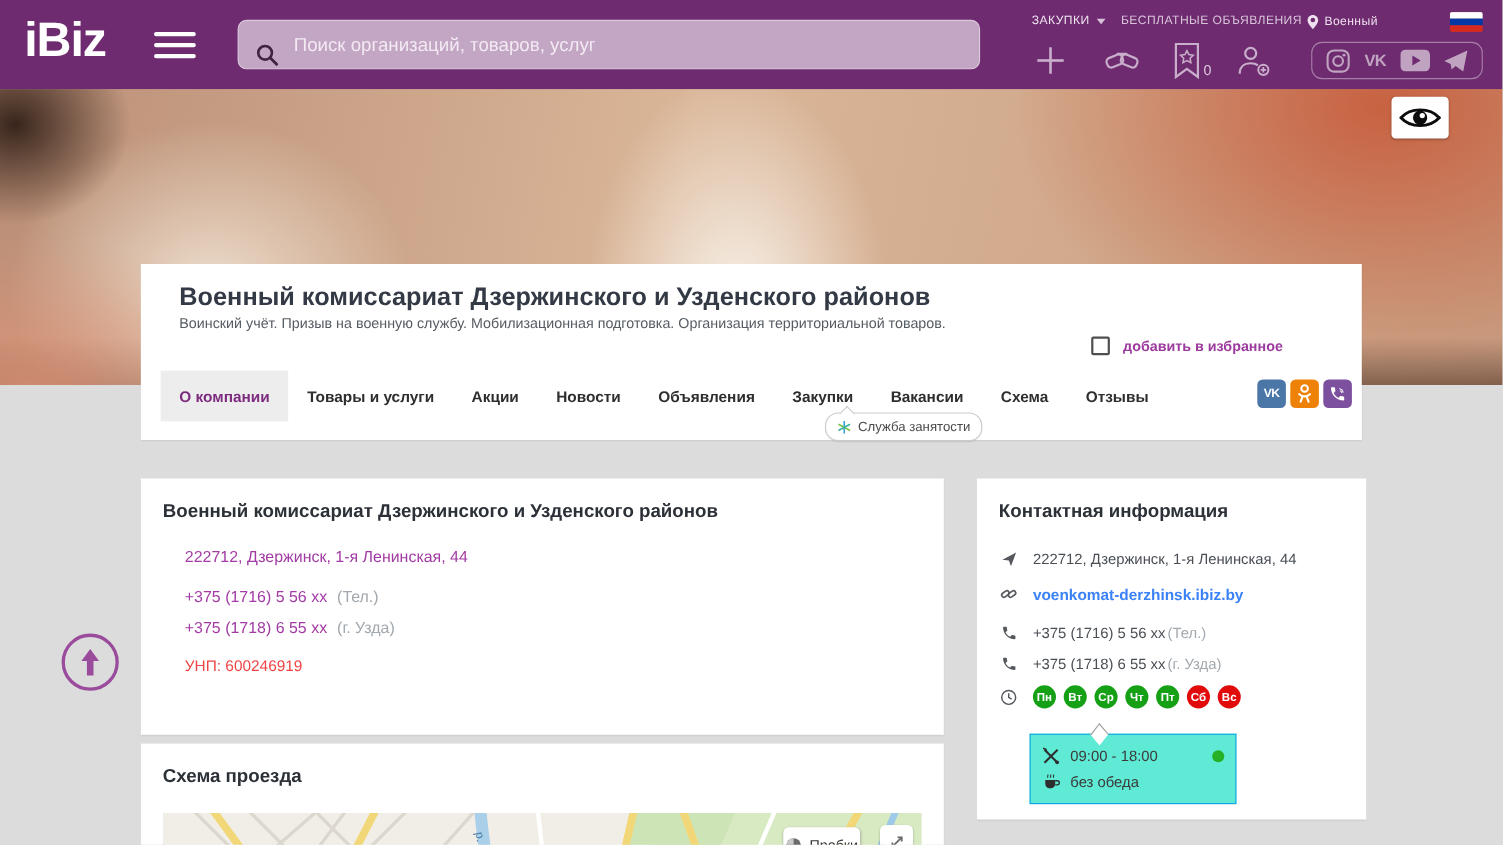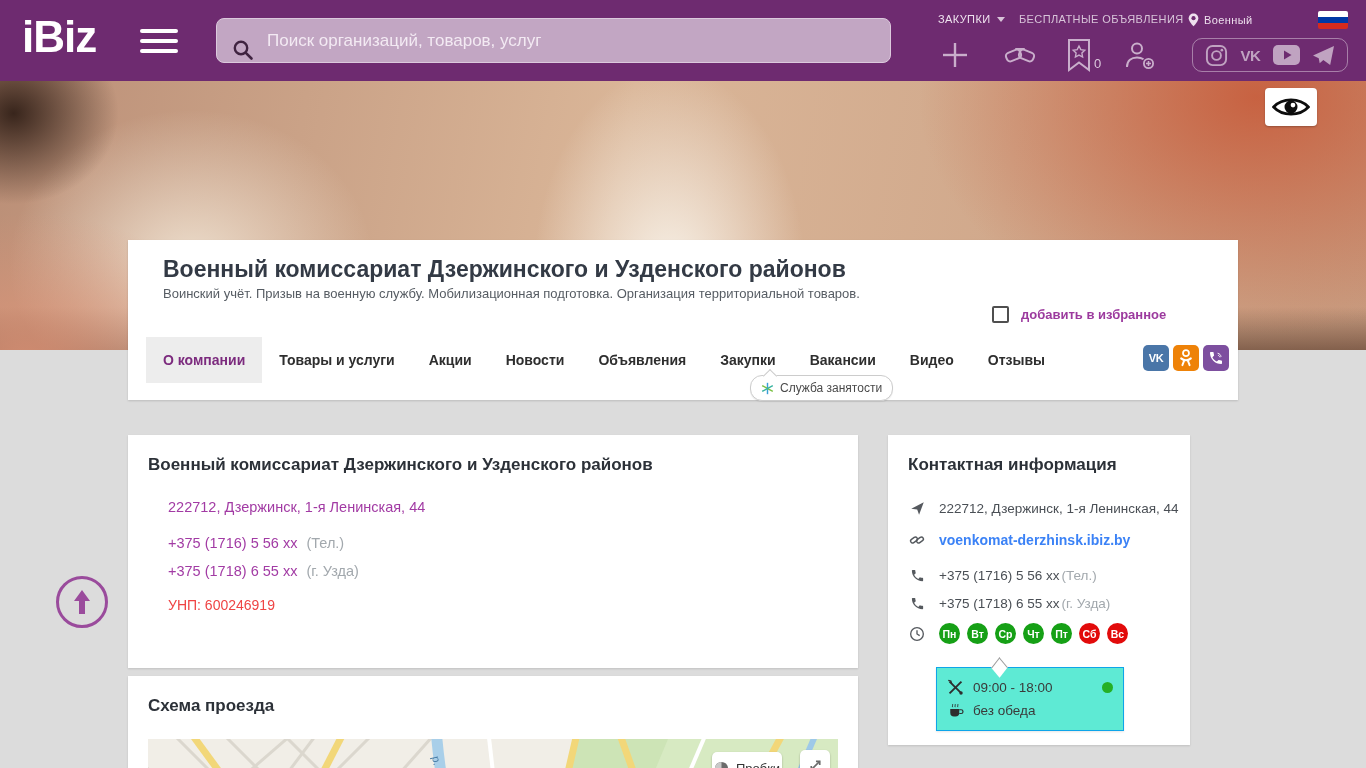--- a/index.html
+++ b/index.html
@@ -61,21 +61,21 @@
 
   .soc-trio { position:absolute; left:1015px; top:105px; display:flex; gap:4px; }
   .soc-sq { width:26px; height:26px; border-radius:5px; display:flex; align-items:center; justify-content:center; cursor:pointer; }
   .soc-vk { background:#4a76a8; } .soc-ok { background:#ee8208; } .soc-viber { background:#7d4f9f; }
   .soc-vk span { color:#fff; font-size:11px; font-weight:bold; letter-spacing:-.5px; }
 
   
   .card { position:absolute; background:#fff; box-shadow:0 1px 2px rgba(0,0,0,.13); }
   .card-info { left:128px; top:435px; width:730px; height:233px; }
   .card-map { left:128px; top:676px; width:730px; height:460px; }
-  .card-contact { left:888px; top:435px; width:302px; height:310px; }
+  .card-contact { left:888px; top:435px; width:354px; height:310px; }
   .card h2 { position:absolute; left:20px; top:20px; font-size:17px; font-weight:bold; color:#2c3138; }
 
   .addr-link { position:absolute; left:40px; top:64px; font-size:14.5px; color:#a23ba4; text-decoration:none; cursor:pointer; }
   .phone-line { position:absolute; left:40px; font-size:14.5px; }
   .phone-line .num { color:#a23ba4; }
   .phone-line .note { color:#a2a8ad; margin-left:5px; }
   .p1 { top:100px; } .p2 { top:128px; }
   .unp { position:absolute; left:40px; top:162px; font-size:14px; color:#ef4444; }
 
   .c-row { position:absolute; left:20px; display:flex; align-items:center; gap:13px; font-size:13.5px; color:#4a4f55; }
@@ -201,21 +201,21 @@
   </div>
 
   <nav class="tabs">
     <a class="tab active">О компании</a>
     <a class="tab">Товары и услуги</a>
     <a class="tab">Акции</a>
     <a class="tab">Новости</a>
     <a class="tab">Объявления</a>
     <a class="tab">Закупки</a>
     <a class="tab">Вакансии</a>
-    <a class="tab">Видео</a>
+    <a class="tab">Схема</a>
     <a class="tab">Отзывы</a>
   </nav>
 
   <div class="tag-bubble">
     <svg width="13" height="13" viewBox="0 0 16 16">
       <line x1="8" y1="1" x2="8" y2="15" stroke="#3aa0d8" stroke-width="1.8"></line>
       <line x1="1.5" y1="4.5" x2="14.5" y2="11.5" stroke="#7ac143" stroke-width="1.8"></line>
       <line x1="14.5" y1="4.5" x2="1.5" y2="11.5" stroke="#38b2a0" stroke-width="1.8"></line>
     </svg>
     <span>Служба занятости</span>

